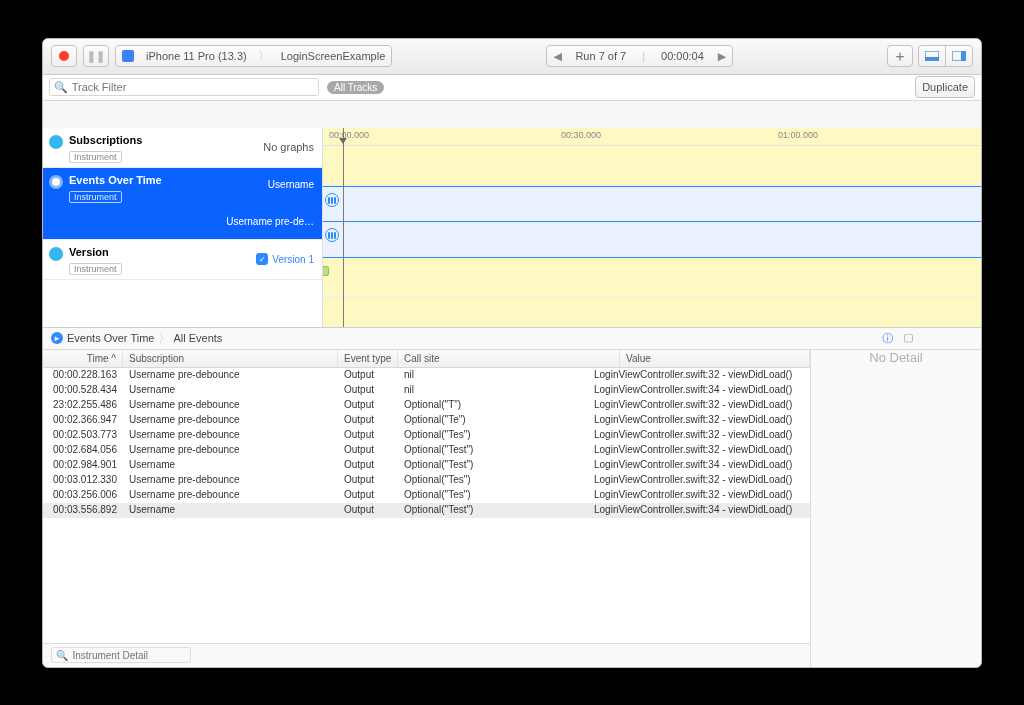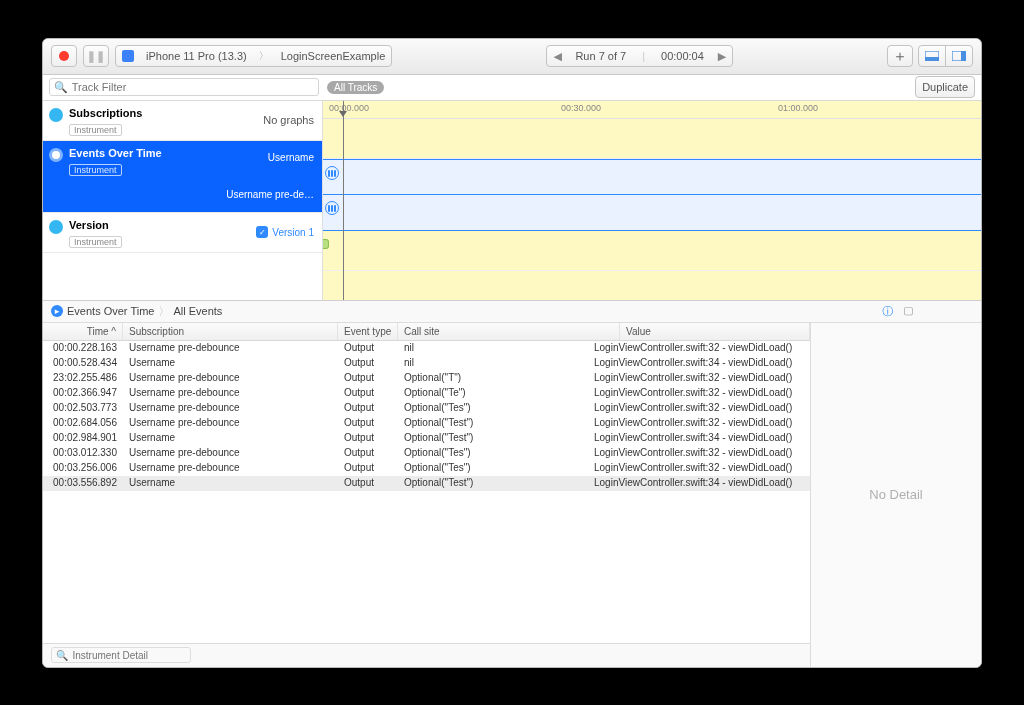--- a/index.html
+++ b/index.html
@@ -31,21 +31,21 @@
   .seg2 .btn:first-child{border-radius:4px 0 0 4px;}
   .seg2 .btn:last-child{border-radius:0 4px 4px 0;}
   .seg2 svg{width:14px;height:10px;}
   .filterbar{height:26px;background:#fff;border-bottom:1px solid #d9d9d9;display:flex;align-items:center;padding:0 6px;gap:8px;}
   .trackfilter{flex:0 0 270px;height:18px;border:1px solid #d5d5d5;border-radius:3px;display:flex;align-items:center;padding:0 4px;gap:4px;}
   .trackfilter .mag{color:#bbb;font-size:11px;}
   .trackfilter input{border:none;outline:none;font-size:11px;color:#333;width:100%;background:transparent;}
   .pill{background:#a8a8a8;color:#fff;font-size:10px;padding:1px 7px;border-radius:8px;white-space:nowrap;}
   .dup{margin-left:auto;}
   .dup .btn{font-size:11px;}
-  .tracks-area{display:flex;flex:0 0 200px;border-bottom:1px solid #cfcfcf;min-height:0;}
+  .tracks-area{display:flex;flex:0 0 200px;border-bottom:1px solid #cfcfcf;min-height:0;margin-top:27px;}
   .tracks-left{width:280px;background:#fff;border-right:1px solid #dedede;display:flex;flex-direction:column;}
   .track{display:flex;border-bottom:1px solid #eaeaea;padding:6px 8px 6px 6px;gap:6px;}
   .track .dot{width:14px;height:14px;border-radius:50%;background:#34b6f0;flex:none;margin-top:1px;}
   .track.selected{background:#0a63ff;color:#fff;}
   .track.selected .dot{background:#fff;border:3px solid #7eb4ff;}
   .tcol{flex:1;}
   .tname{font-size:11px;font-weight:600;}
   .instr-badge{display:inline-block;border:1px solid #cfcfcf;color:#888;font-size:9px;padding:0 4px;border-radius:2px;margin-top:2px;}
   .track.selected .instr-badge{border-color:rgba(255,255,255,.7);color:rgba(255,255,255,.85);}
   .tside{display:flex;flex-direction:column;align-items:flex-end;justify-content:space-around;gap:14px;}
@@ -73,21 +73,21 @@
   .c-time{width:80px;text-align:right;padding-left:13px;}
   .c-sub{width:215px;}
   .c-evt{width:60px;}
   .c-val{width:190px;}
   .c-call{flex:1;}
   .tbody{flex:1;overflow:auto;background:#fff;}
   .tr{display:flex;height:15px;font-size:10px;color:#333;}
   .tr:nth-child(even){background:#fff;}
   .tr.sel{background:#ececec;}
   .td{padding:1px 6px;overflow:hidden;white-space:nowrap;text-overflow:ellipsis;}
-  .detail-pane{width:170px;background:#fafafa;display:flex;align-items:center;justify-content:center;color:#b0b0b0;font-size:13px;}
+  .detail-pane{width:170px;background:#fafafa;display:flex;justify-content:center;color:#b0b0b0;font-size:13px;}
   .bottombar{height:24px;border-top:1px solid #dcdcdc;background:#f9f9f9;display:flex;align-items:center;padding:0 8px;}
   .detfilter{width:140px;height:16px;border:1px solid #ddd;border-radius:3px;display:flex;align-items:center;padding:0 4px;gap:4px;}
   .detfilter .mag{color:#ccc;font-size:10px;}
   .detfilter input{border:none;outline:none;font-size:10px;background:transparent;width:100%;}
 </style>
 </head>
 <body>
 
 <div class="window">
 

